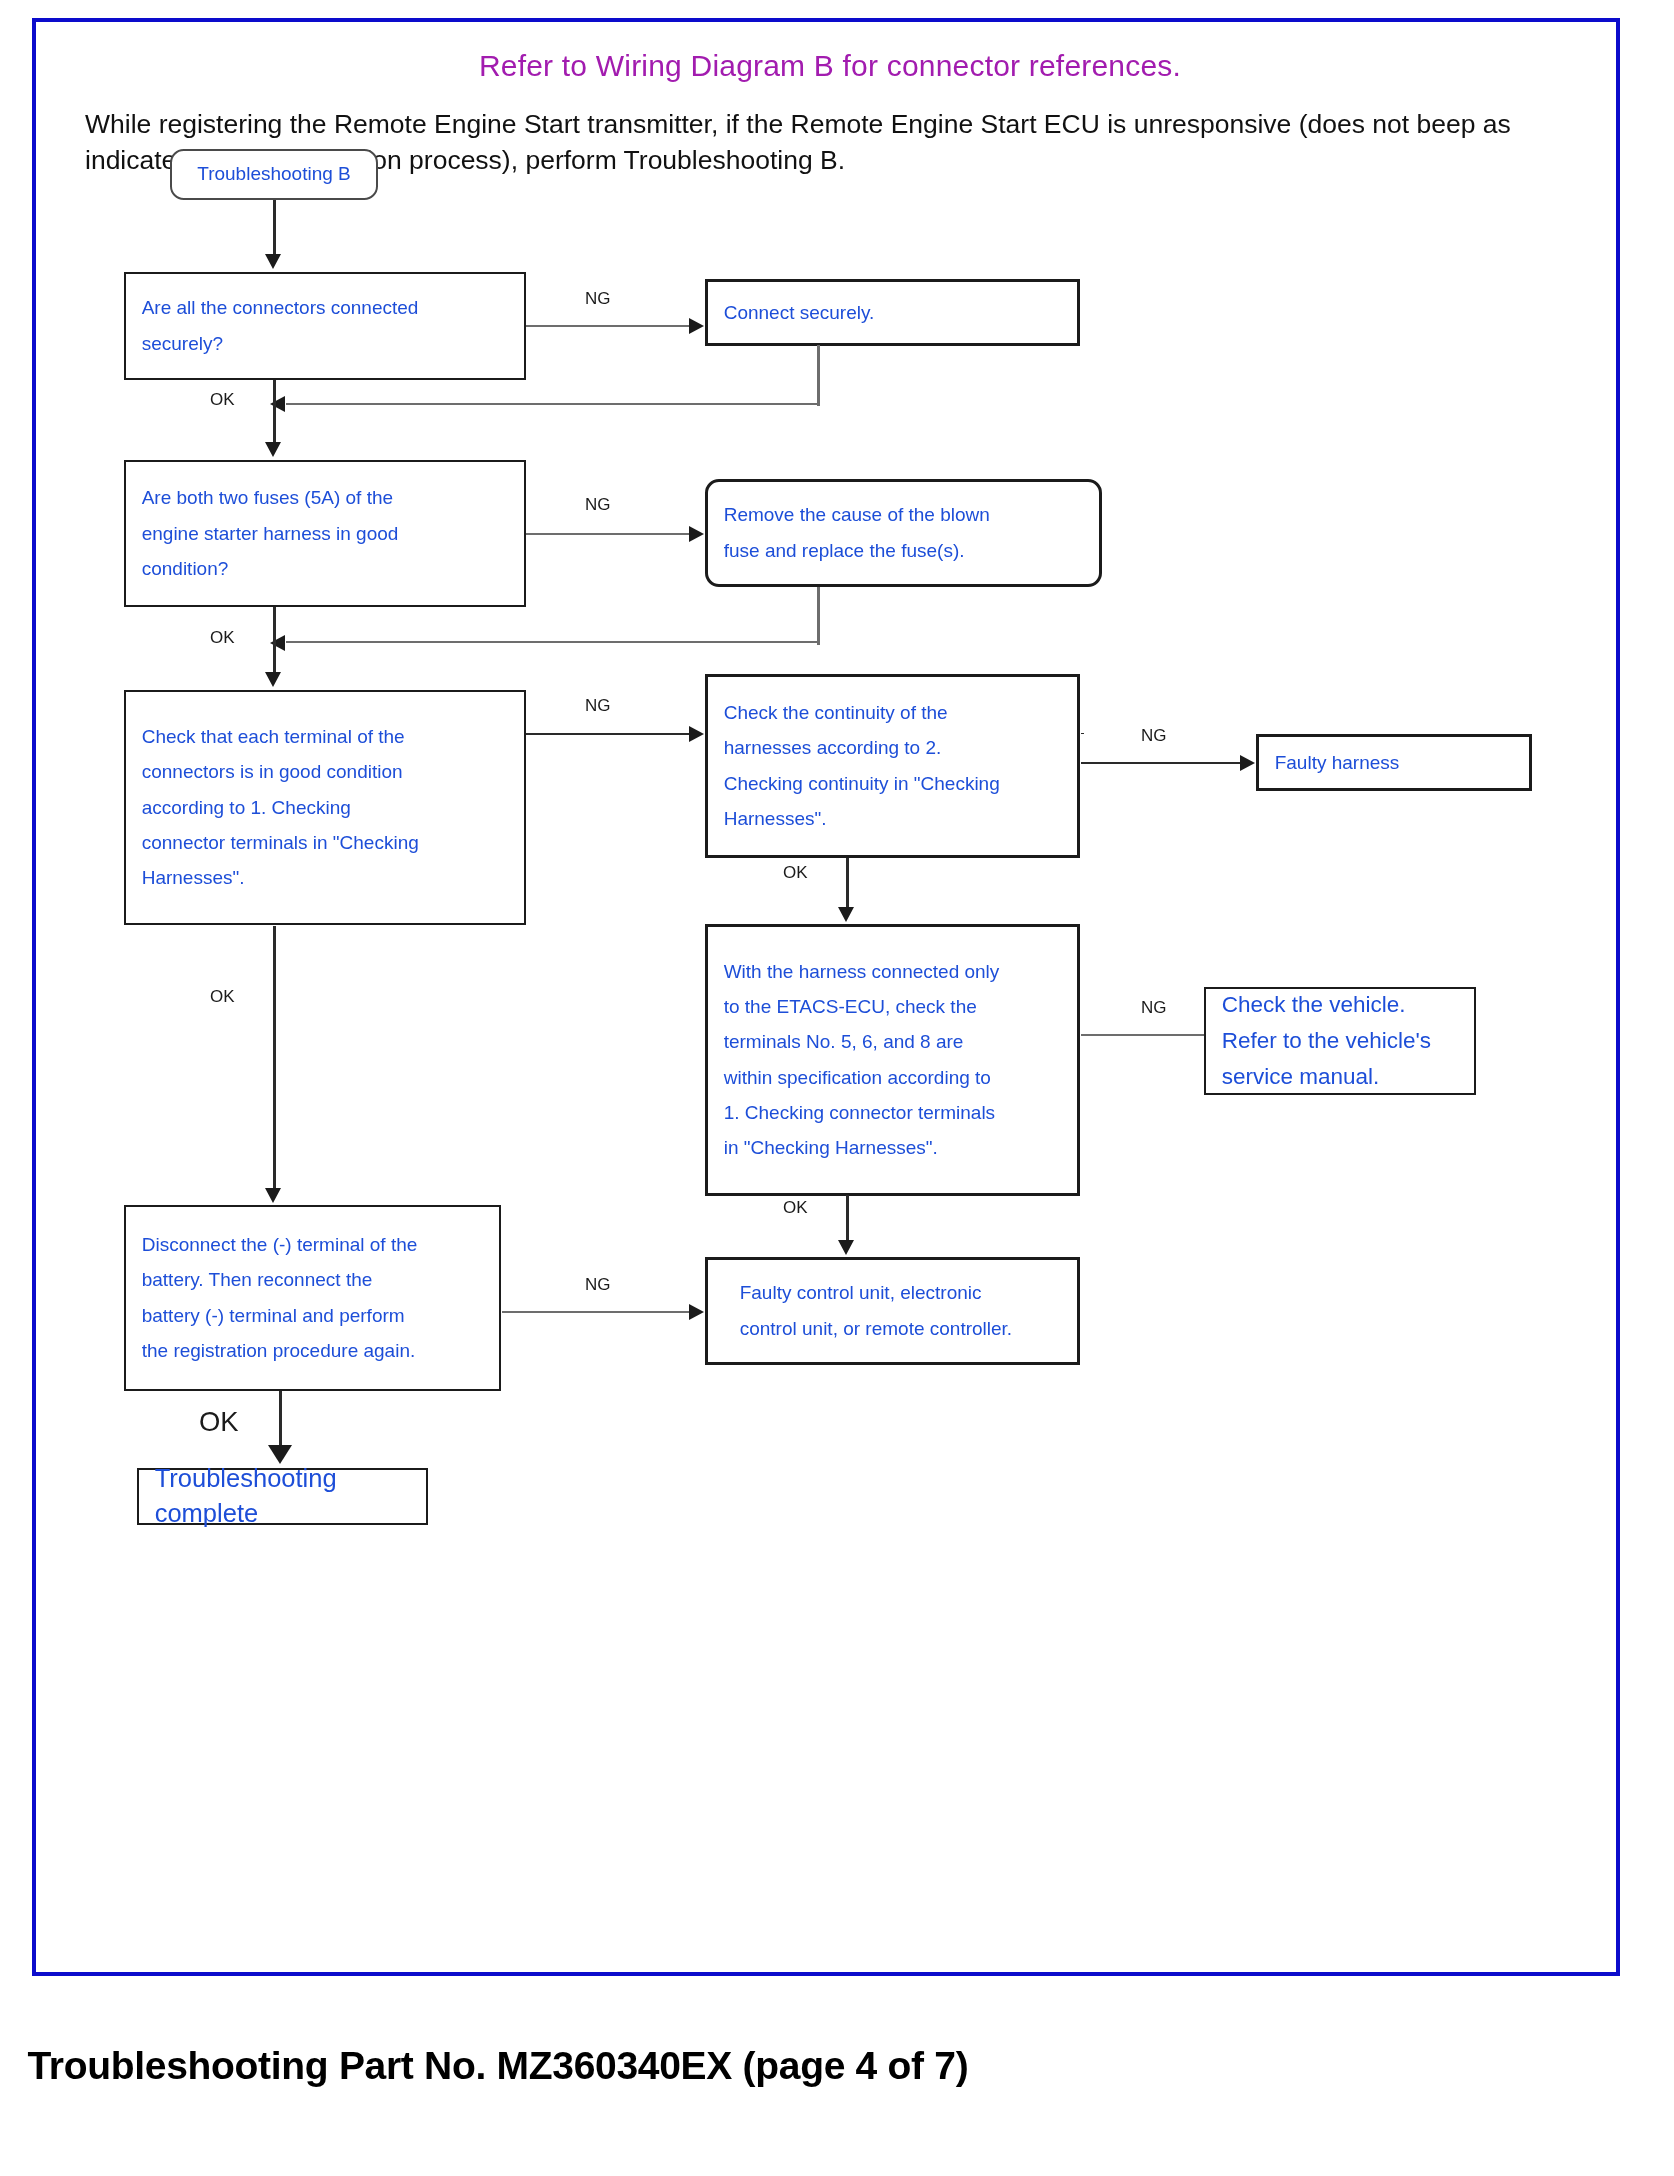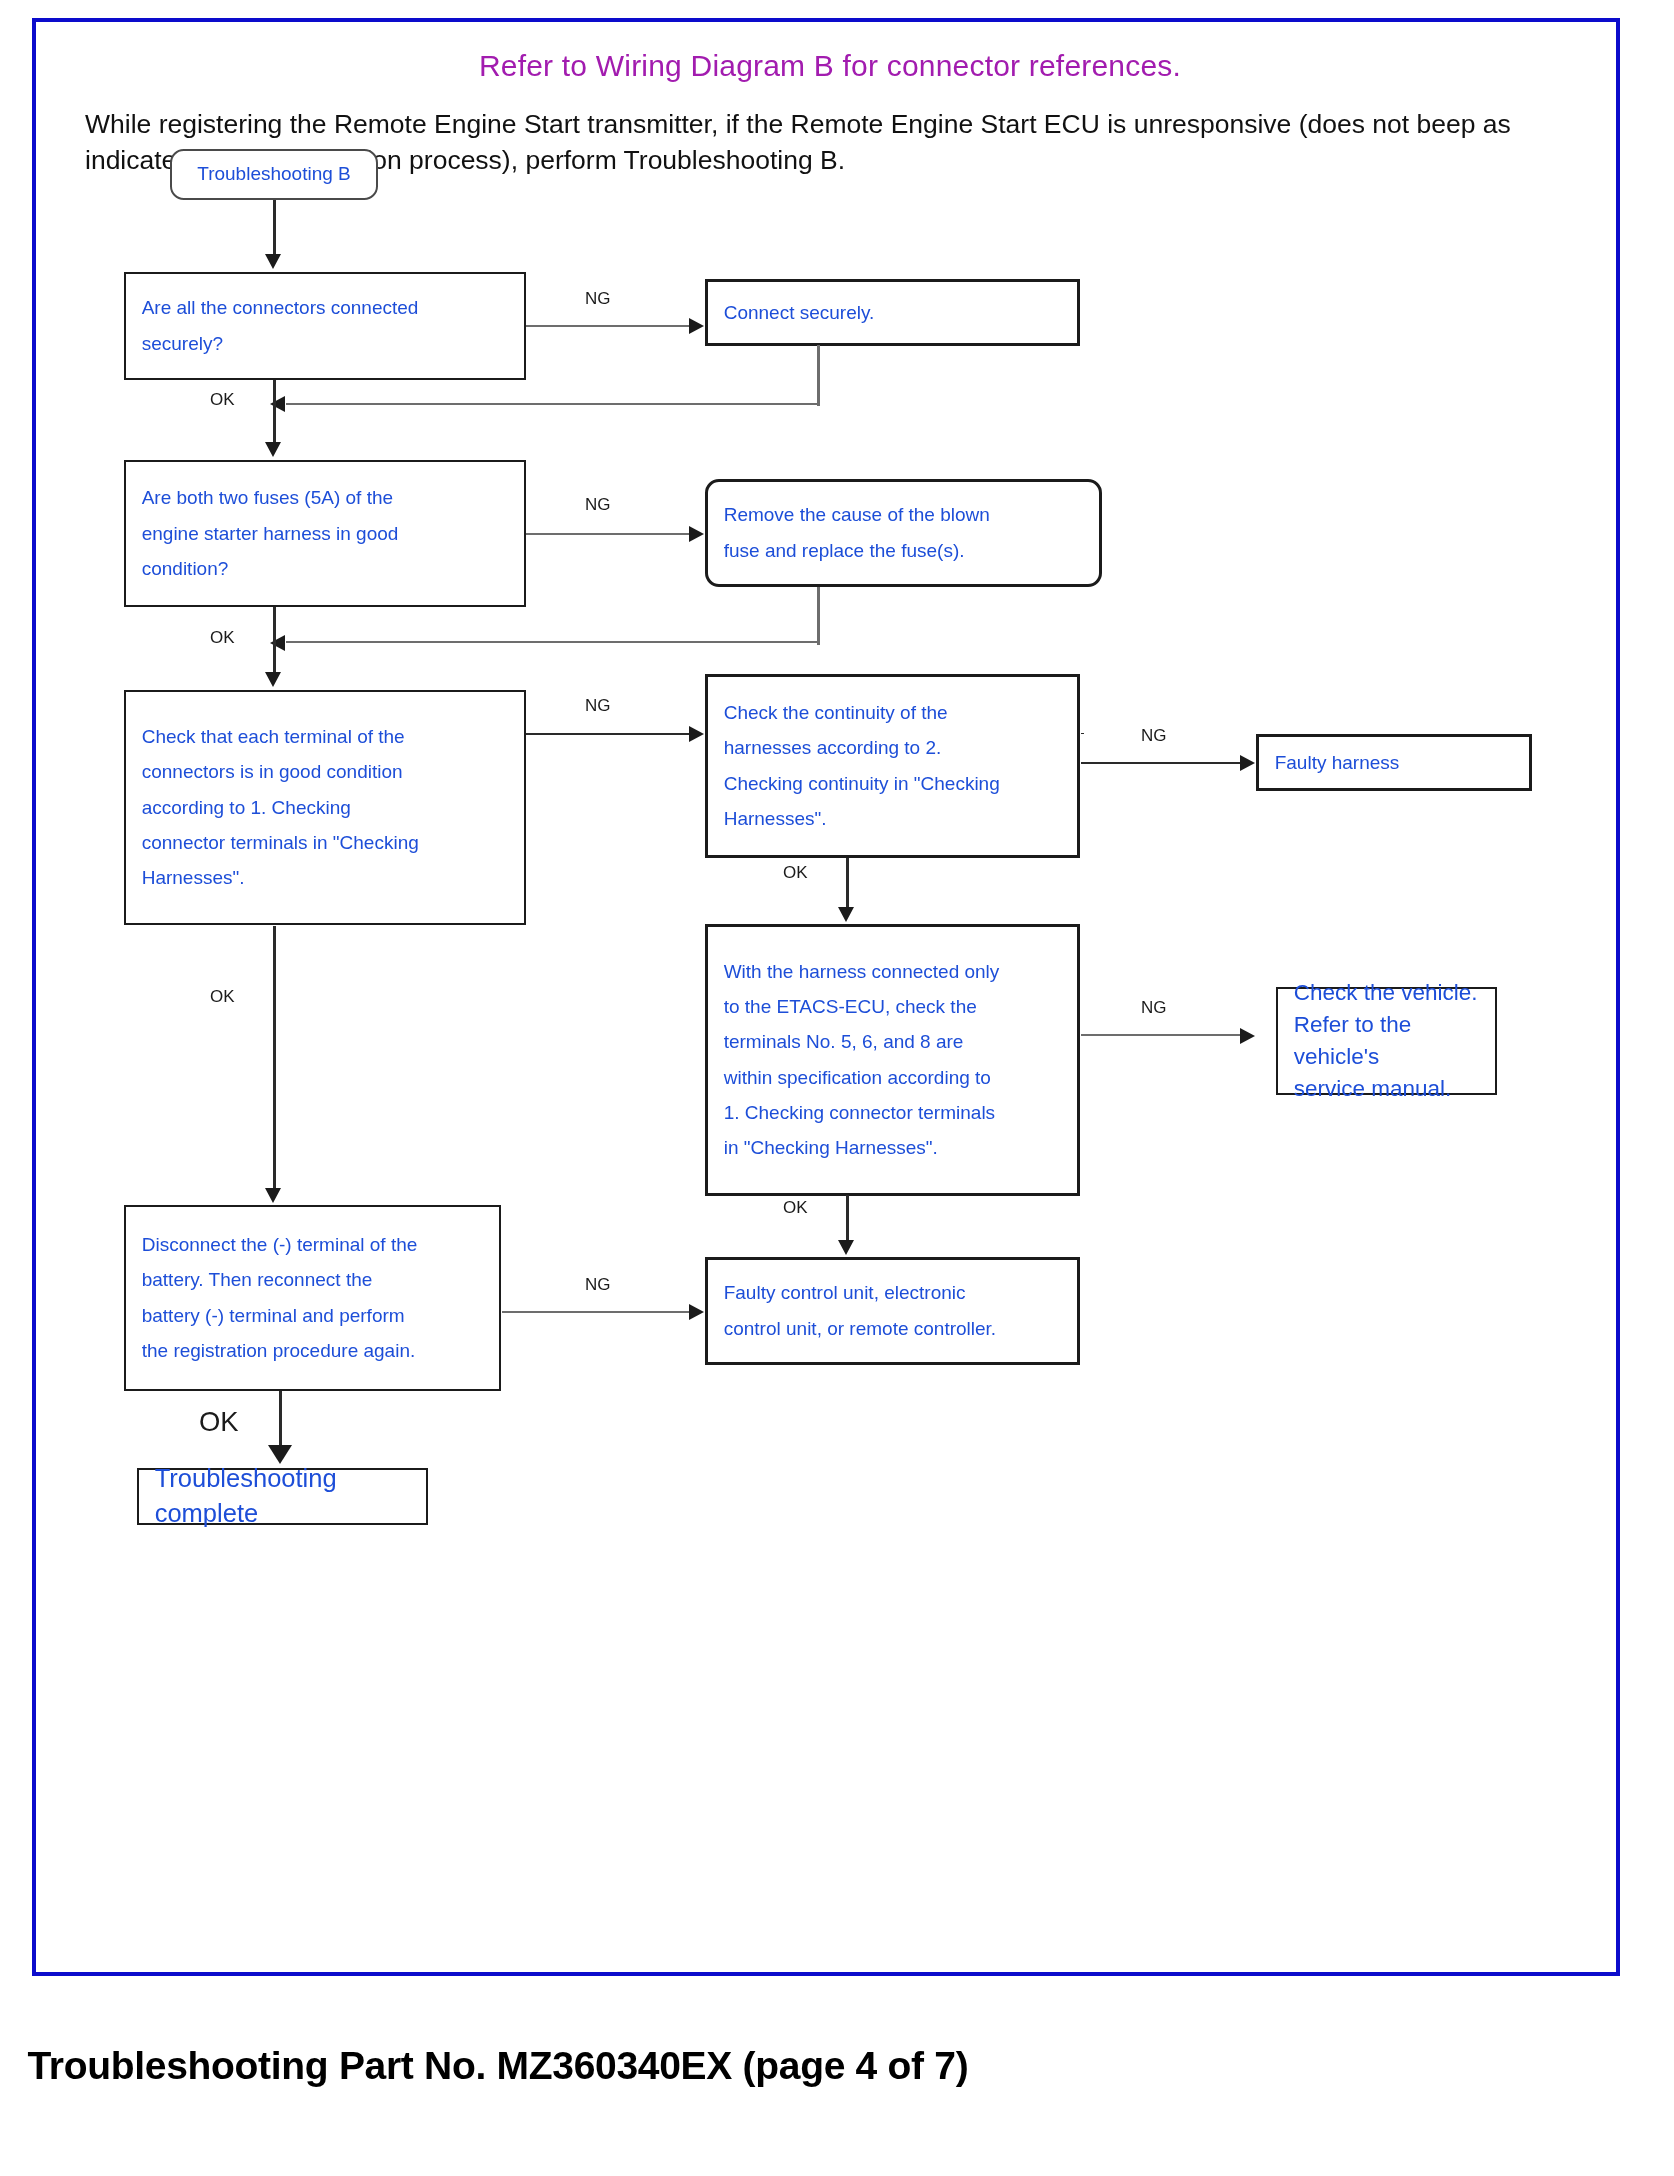--- a/index.html
+++ b/index.html
@@ -242,31 +242,31 @@
         <div class="txt">terminals No. 5, 6, and 8 are</div>
         <div class="txt">within specification according to</div>
         <div class="txt">1. Checking connector terminals</div>
         <div class="txt">in "Checking Harnesses".</div>
       </div>
 
       <div class="ln h thin" style="left:1045px; top:1012px; width:167px;"></div>
       <div class="arw right" style="left:1204px; top:1006px;"></div>
       <div class="lbl" style="left:1105px; top:976px;">NG</div>
 
-      <div class="node mid" style="left:1240px; top:965px; width:221px; height:108px;">
+      <div class="node mid" style="left:1168px; top:965px; width:272px; height:108px;justify-content:space-between;">
         <div class="txt">Check the vehicle.</div>
         <div class="txt">Refer to the vehicle's</div>
         <div class="txt">service manual.</div>
       </div>
 
       <div class="ln v" style="left:810px; top:1173px; height:47px;"></div>
       <div class="arw down" style="left:802px; top:1218px;"></div>
       <div class="lbl" style="left:747px; top:1176px;">OK</div>
 
-      <div class="node thick" style="left:669px; top:1235px; width:375px; height:108px;">
+      <div class="node thick" style="left:669px; top:1235px; width:375px; height:108px;padding-left:16px;">
         <div class="txt">Faulty control unit, electronic</div>
         <div class="txt">control unit, or remote controller.</div>
       </div>
 
       <div class="ln v" style="left:237px; top:904px; height:265px;"></div>
       <div class="arw down" style="left:229px; top:1166px;"></div>
       <div class="lbl" style="left:174px; top:965px;">OK</div>
 
       <div class="node" style="left:88px; top:1183px; width:377px; height:186px;">
         <div class="txt">Disconnect the (-) terminal of the</div>

